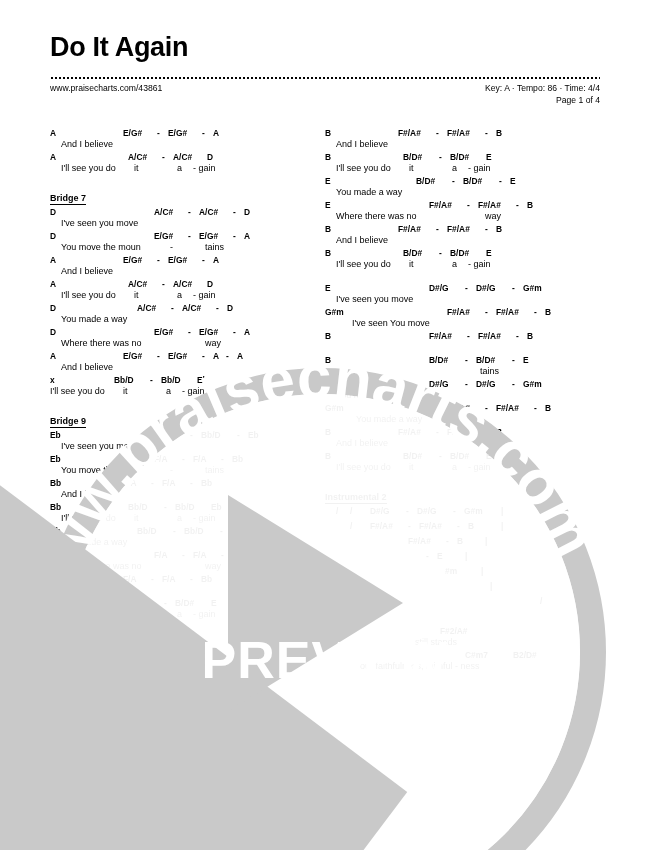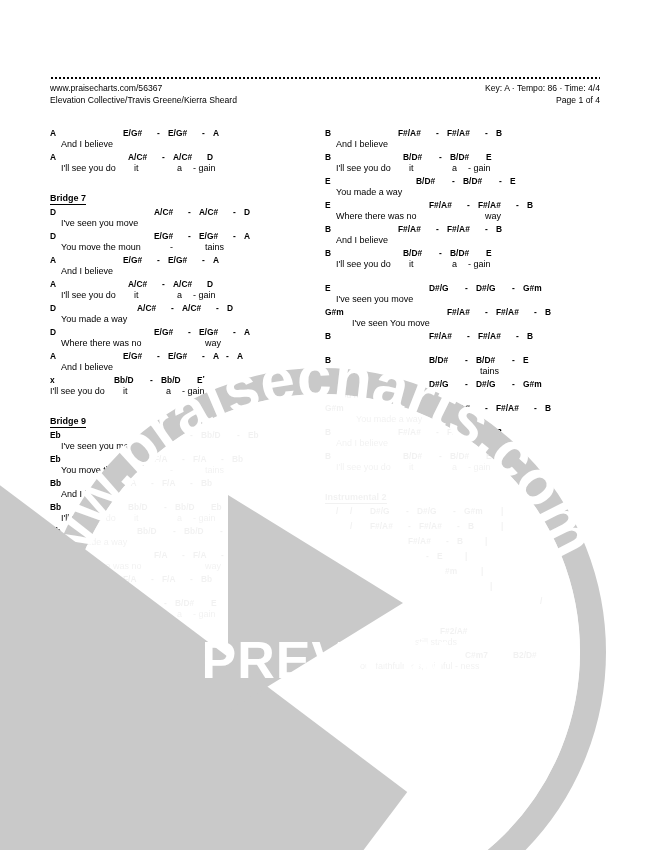--- a/index.html
+++ b/index.html
@@ -92,25 +92,25 @@
     position:absolute;left:-40px;top:455px;width:560px;height:420px;
     background:#c9c9c9;
     transform:rotate(37deg);transform-origin:0 0;
   }
 </style>
 </head>
 <body>
 
 <div class="page">
 
+  <div class="title">Do It Again</div>
   <div class="rule"></div>
 
   <div class="hdr-left">
-    <div>www.praisecharts.com/56367</div>
-    <div>Elevation Collective/Travis Greene/Kierra Sheard</div>
+    <div>www.praisecharts.com/43861</div>
   </div>
 
   <div class="hdr-right">
     <div>Key: A · Tempo: 86 · Time: 4/4</div>
     <div>Page 1 of 4</div>
   </div>
 
   <div class="col col-left" id="col-left">
       <div class="line">
         <div class="chordrow"><span style="left: 0px;">A</span><span style="left: 73px;">E/G#</span><span style="left: 107px;">-</span><span style="left: 118px;">E/G#</span><span style="left: 152px;">-</span><span style="left: 163px;">A</span></div>

